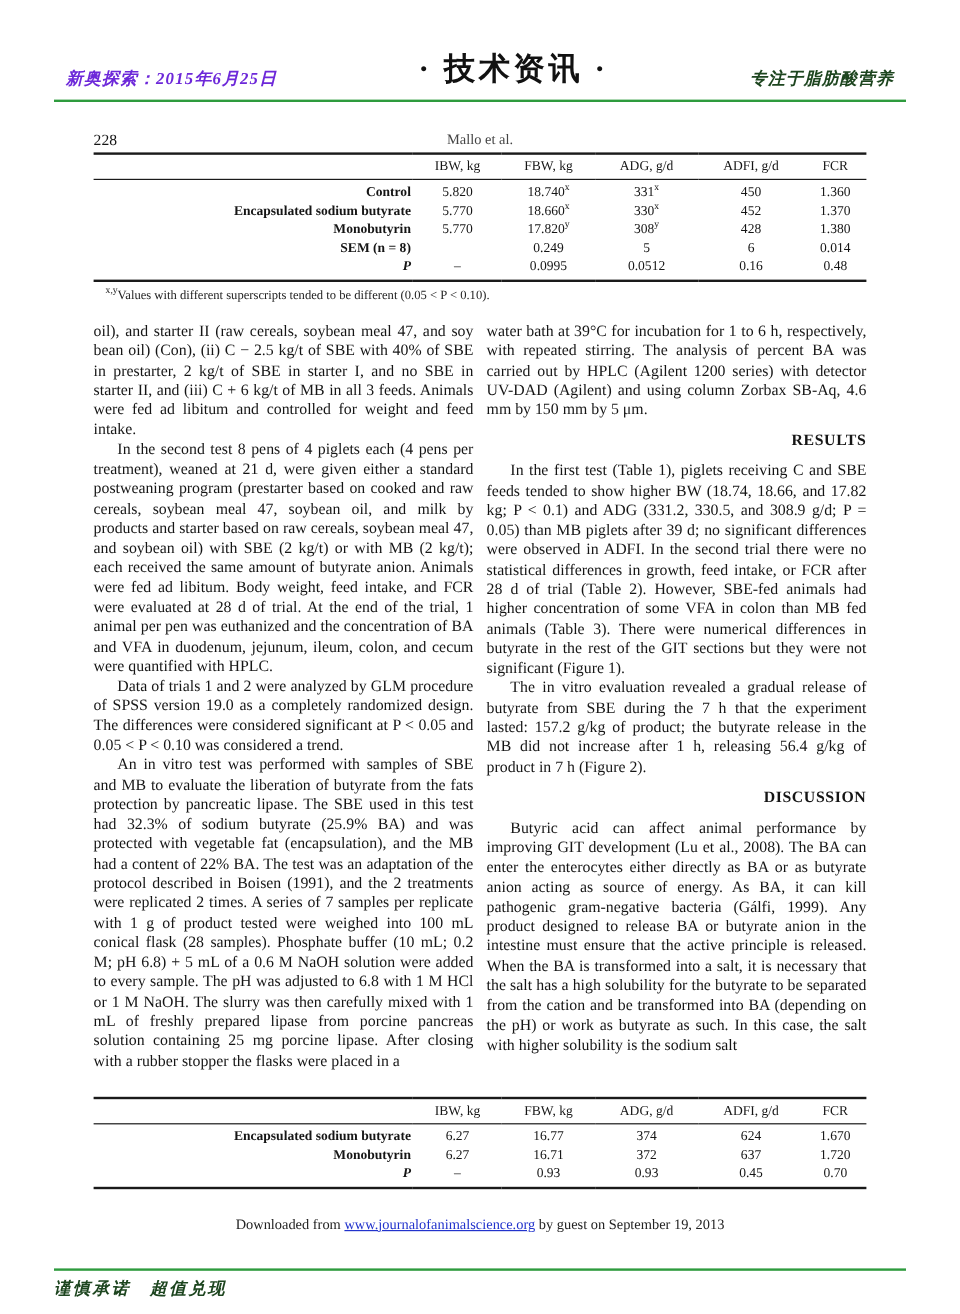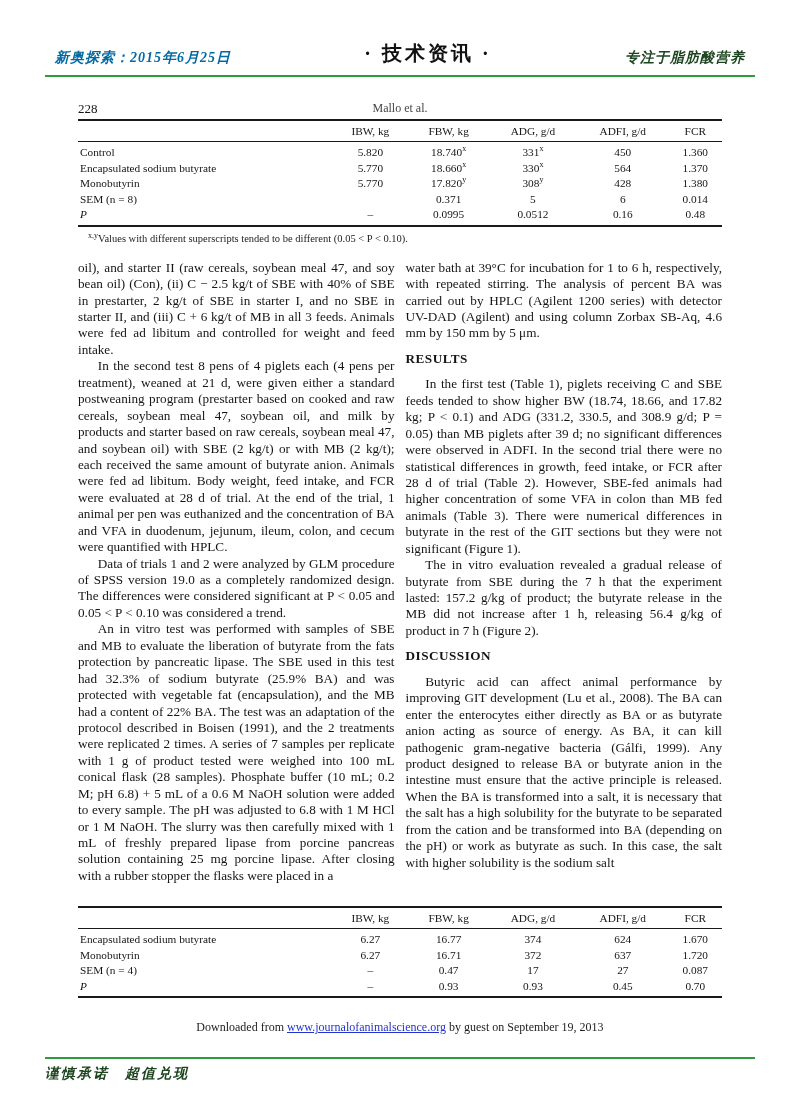--- a/index.html
+++ b/index.html
@@ -7,24 +7,24 @@
     width:800px;height:1095px;background:#ffffff;position:relative;
     font-family:"Liberation Serif", serif;color:#151515;overflow:hidden;
   }
   
   .banner{
     margin:0 45px;padding:40px 10px 8px 10px;
     display:flex;justify-content:space-between;align-items:flex-end;
     border-bottom:2px solid #2e9b3e;
   }
   .banner-left{
-    color:#0369a1;font-size:14px;font-weight:bold;font-style:italic;letter-spacing:1px;white-space:nowrap;
+    color:#6d28d9;font-size:14px;font-weight:bold;font-style:italic;letter-spacing:1px;white-space:nowrap;
   }
   .banner-center{
-    color:#111;font-size:20px;font-weight:bold;letter-spacing:3px;white-space:nowrap;
+    color:#111;font-size:26px;font-weight:bold;letter-spacing:3px;white-space:nowrap;
   }
   .banner-right{
     color:#1d451f;font-size:14px;font-weight:bold;font-style:italic;letter-spacing:1px;white-space:nowrap;
   }
   
   .content{margin:24px 78px 0 78px;}
   .pagehead{position:relative;height:18px;font-size:13px;}
   .pagehead .pnum{position:absolute;left:0;top:0;}
   .pagehead .running{position:absolute;left:0;right:0;text-align:center;color:#444;font-size:12px;}
   .tabletitle{font-size:13.5px;margin:12px 0 4px 0;}
@@ -33,32 +33,32 @@
     width:100%;border-collapse:collapse;font-size:11.3px;
     border-top:2.5px solid #1a1a1a;border-bottom:2.5px solid #1a1a1a;
   }
   table.datatable thead th{
     font-weight:normal;text-align:center;padding:3px 2px 3px 2px;
     border-bottom:1.2px solid #1a1a1a;
   }
   table.datatable thead th:first-child{text-align:left;}
   table.datatable td,table.datatable th{line-height:1.28;}
   table.datatable tbody td{text-align:center;padding:0.5px 2px;}
-  table.datatable tbody td:first-child{text-align:left;}
+  table.datatable tbody td:first-child{text-align:right;font-weight:bold;}
   table.datatable tbody tr:first-child td{padding-top:3px;}
   table.datatable tbody tr:last-child td{padding-bottom:3px;}
   td.ital{font-style:italic;}
   sup{font-size:8px;line-height:0;}
   .footnote{font-size:10.5px;margin:6px 0 0 10px;color:#222;}
   
   .cols{display:flex;gap:11px;margin-top:16px;min-height:646px;}
   .col{flex:1 1 0;font-size:13.2px;line-height:1.245;text-align:justify;}
   .para{margin:0;}
   .para.indent{text-indent:1.5em;}
-  .colheading{font-weight:bold;text-align:left;margin:9px 0 9px 0;text-indent:0;letter-spacing:0.5px;}
+  .colheading{font-weight:bold;text-align:right;margin:9px 0 9px 0;text-indent:0;letter-spacing:0.5px;}
   
   .t2title{margin-top:14px;}
   
   .dlfooter{margin-top:22px;text-align:center;font-size:12px;color:#222;}
   .dlfooter a{color:#2233cc;text-decoration:underline;cursor:pointer;}
   
   .bottomband{position:absolute;left:45px;right:45px;bottom:12px;}
   .bottom-line{border-top:2px solid #2e9b3e;}
   .bottom-text{
     text-align:left;margin-top:6px;padding-right:10px;
@@ -99,35 +99,35 @@
           <td>18.740<sup>x</sup></td>
           <td>331<sup>x</sup></td>
           <td>450</td>
           <td>1.360</td>
         </tr>
         <tr>
           <td>Encapsulated sodium butyrate</td>
           <td>5.770</td>
           <td>18.660<sup>x</sup></td>
           <td>330<sup>x</sup></td>
-          <td>564</td>
+          <td>452</td>
           <td>1.370</td>
         </tr>
         <tr>
           <td>Monobutyrin</td>
           <td>5.770</td>
           <td>17.820<sup>y</sup></td>
           <td>308<sup>y</sup></td>
           <td>428</td>
           <td>1.380</td>
         </tr>
         <tr>
           <td>SEM (n = 8)</td>
           <td></td>
-          <td>0.371</td>
+          <td>0.249</td>
           <td>5</td>
           <td>6</td>
           <td>0.014</td>
         </tr>
         <tr>
           <td class="ital">P</td>
           <td>–</td>
           <td>0.0995</td>
           <td>0.0512</td>
           <td>0.16</td>
@@ -176,28 +176,20 @@
         </tr>
         <tr>
           <td>Monobutyrin</td>
           <td>6.27</td>
           <td>16.71</td>
           <td>372</td>
           <td>637</td>
           <td>1.720</td>
         </tr>
         <tr>
-          <td>SEM (n = 4)</td>
-          <td>–</td>
-          <td>0.47</td>
-          <td>17</td>
-          <td>27</td>
-          <td>0.087</td>
-        </tr>
-        <tr>
           <td class="ital">P</td>
           <td>–</td>
           <td>0.93</td>
           <td>0.93</td>
           <td>0.45</td>
           <td>0.70</td>
         </tr>
       </tbody>
   </table>
 

